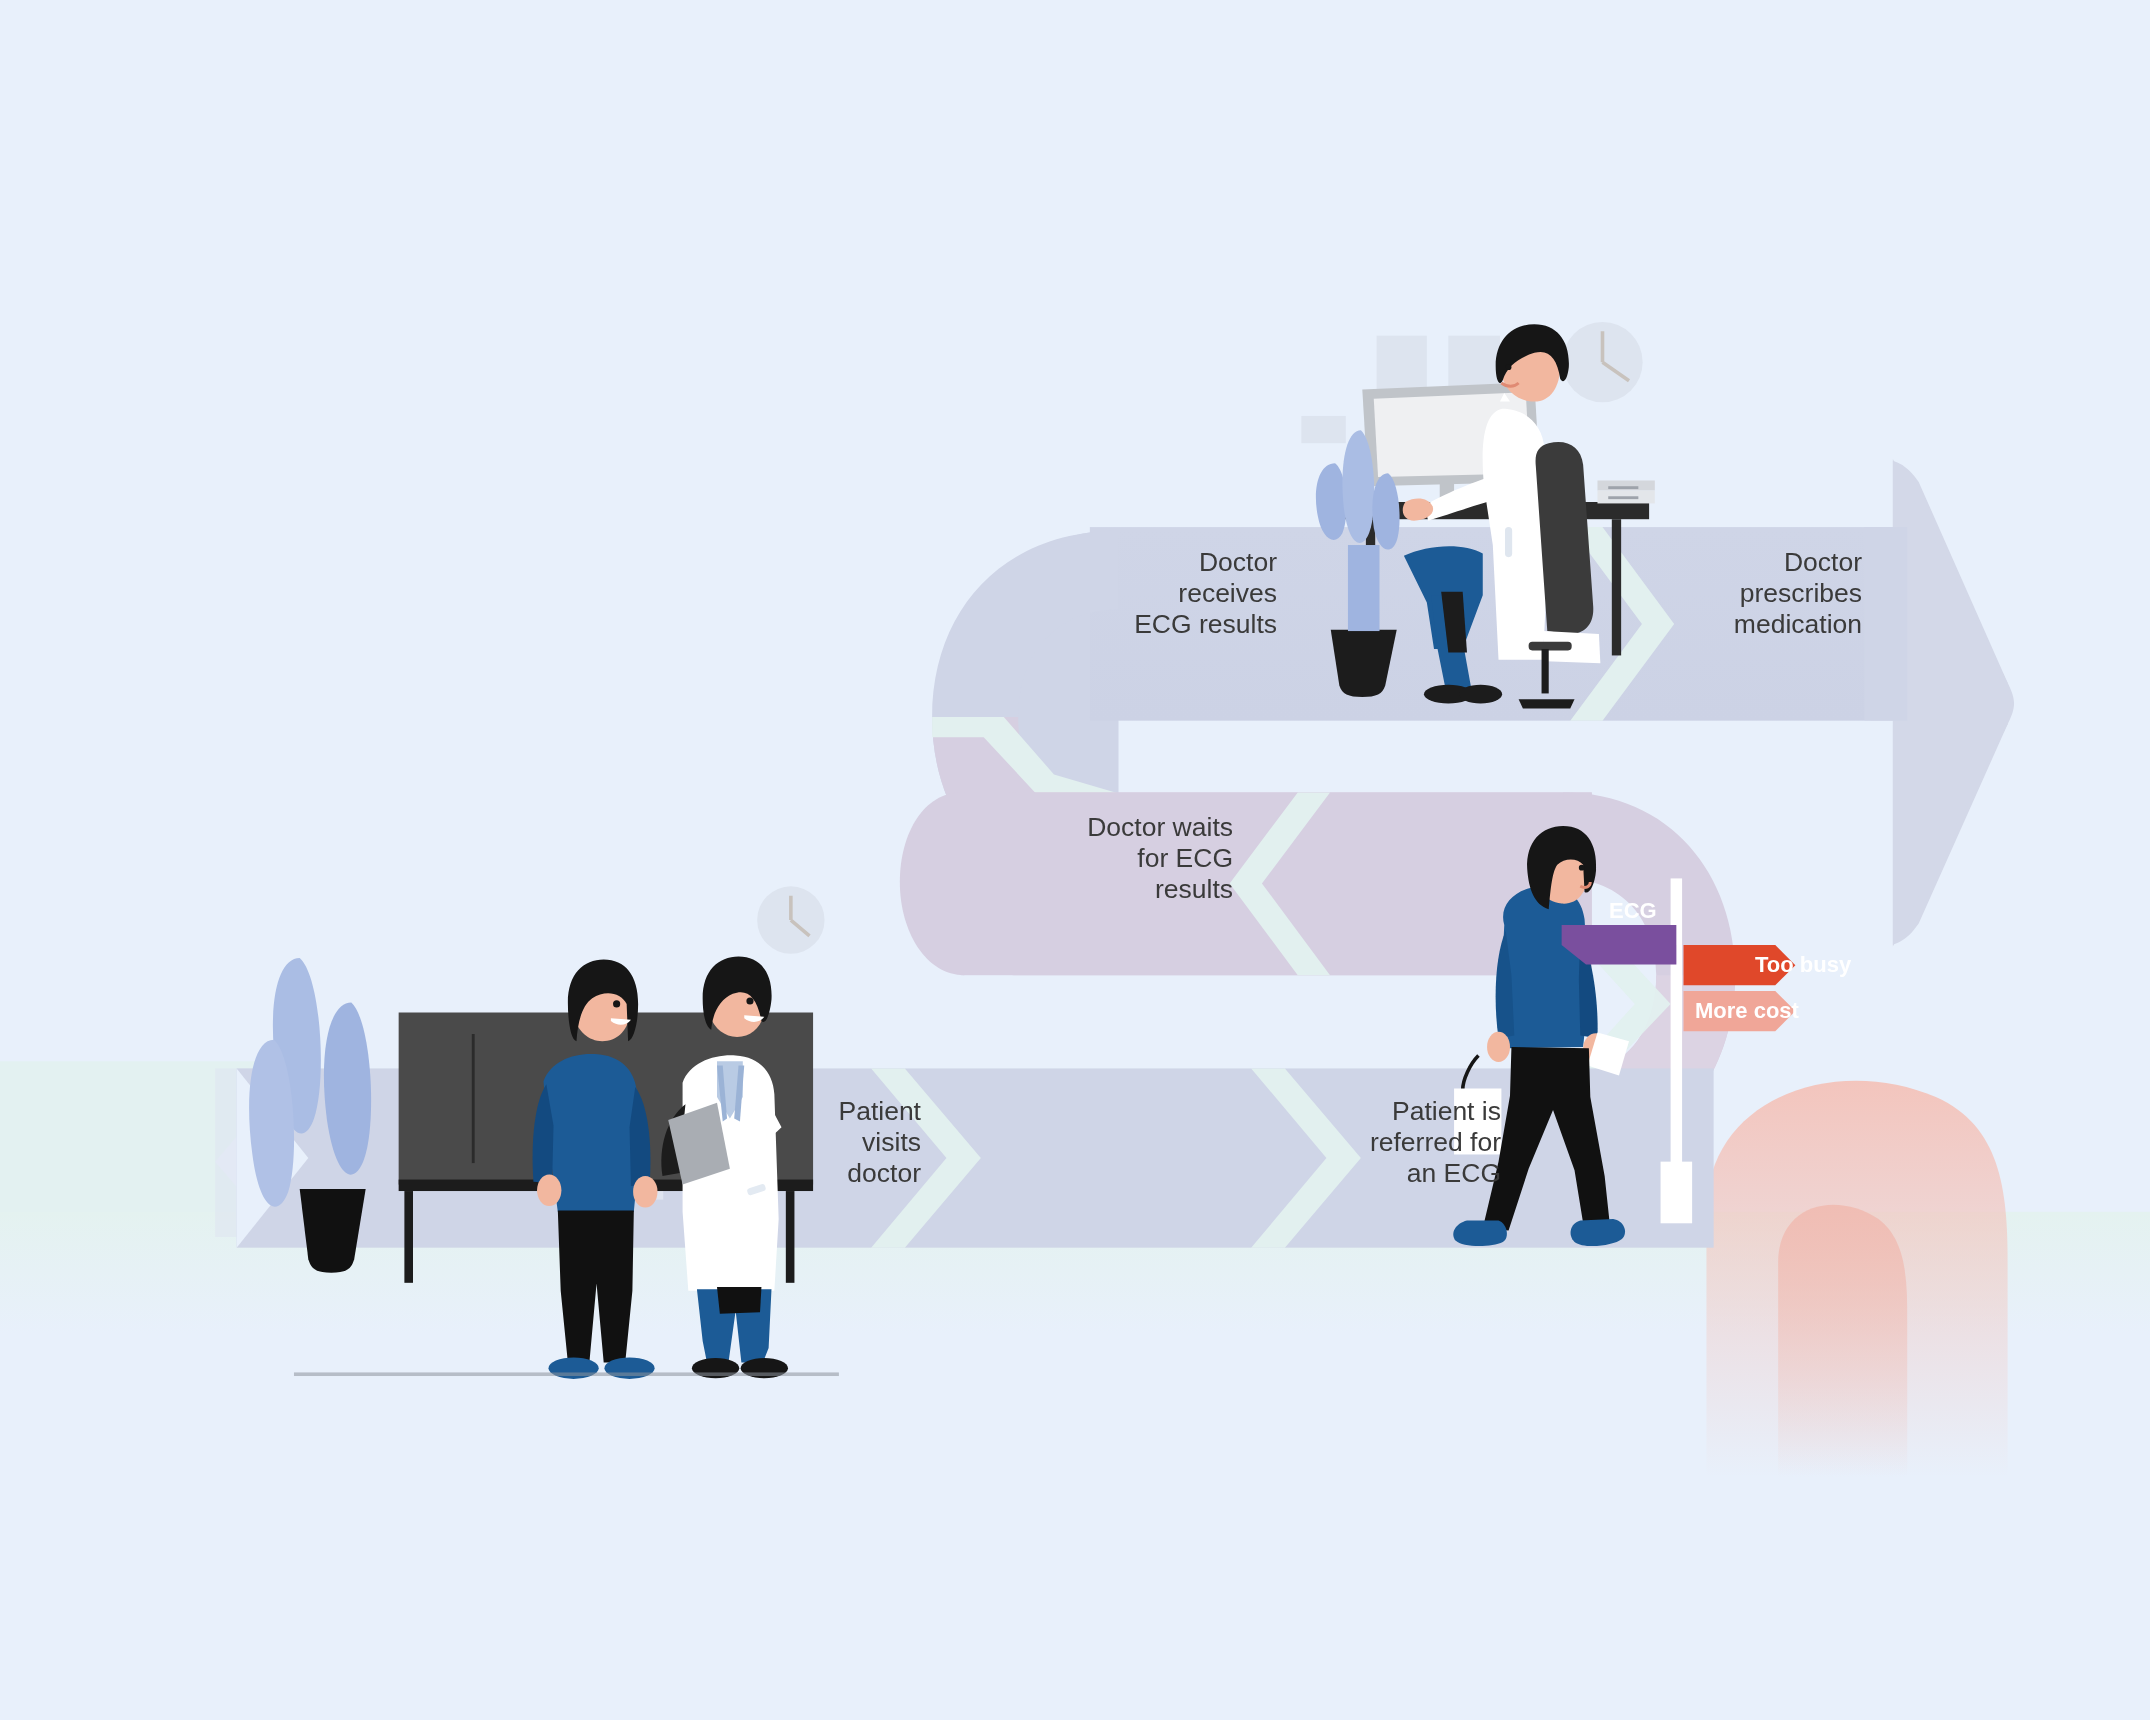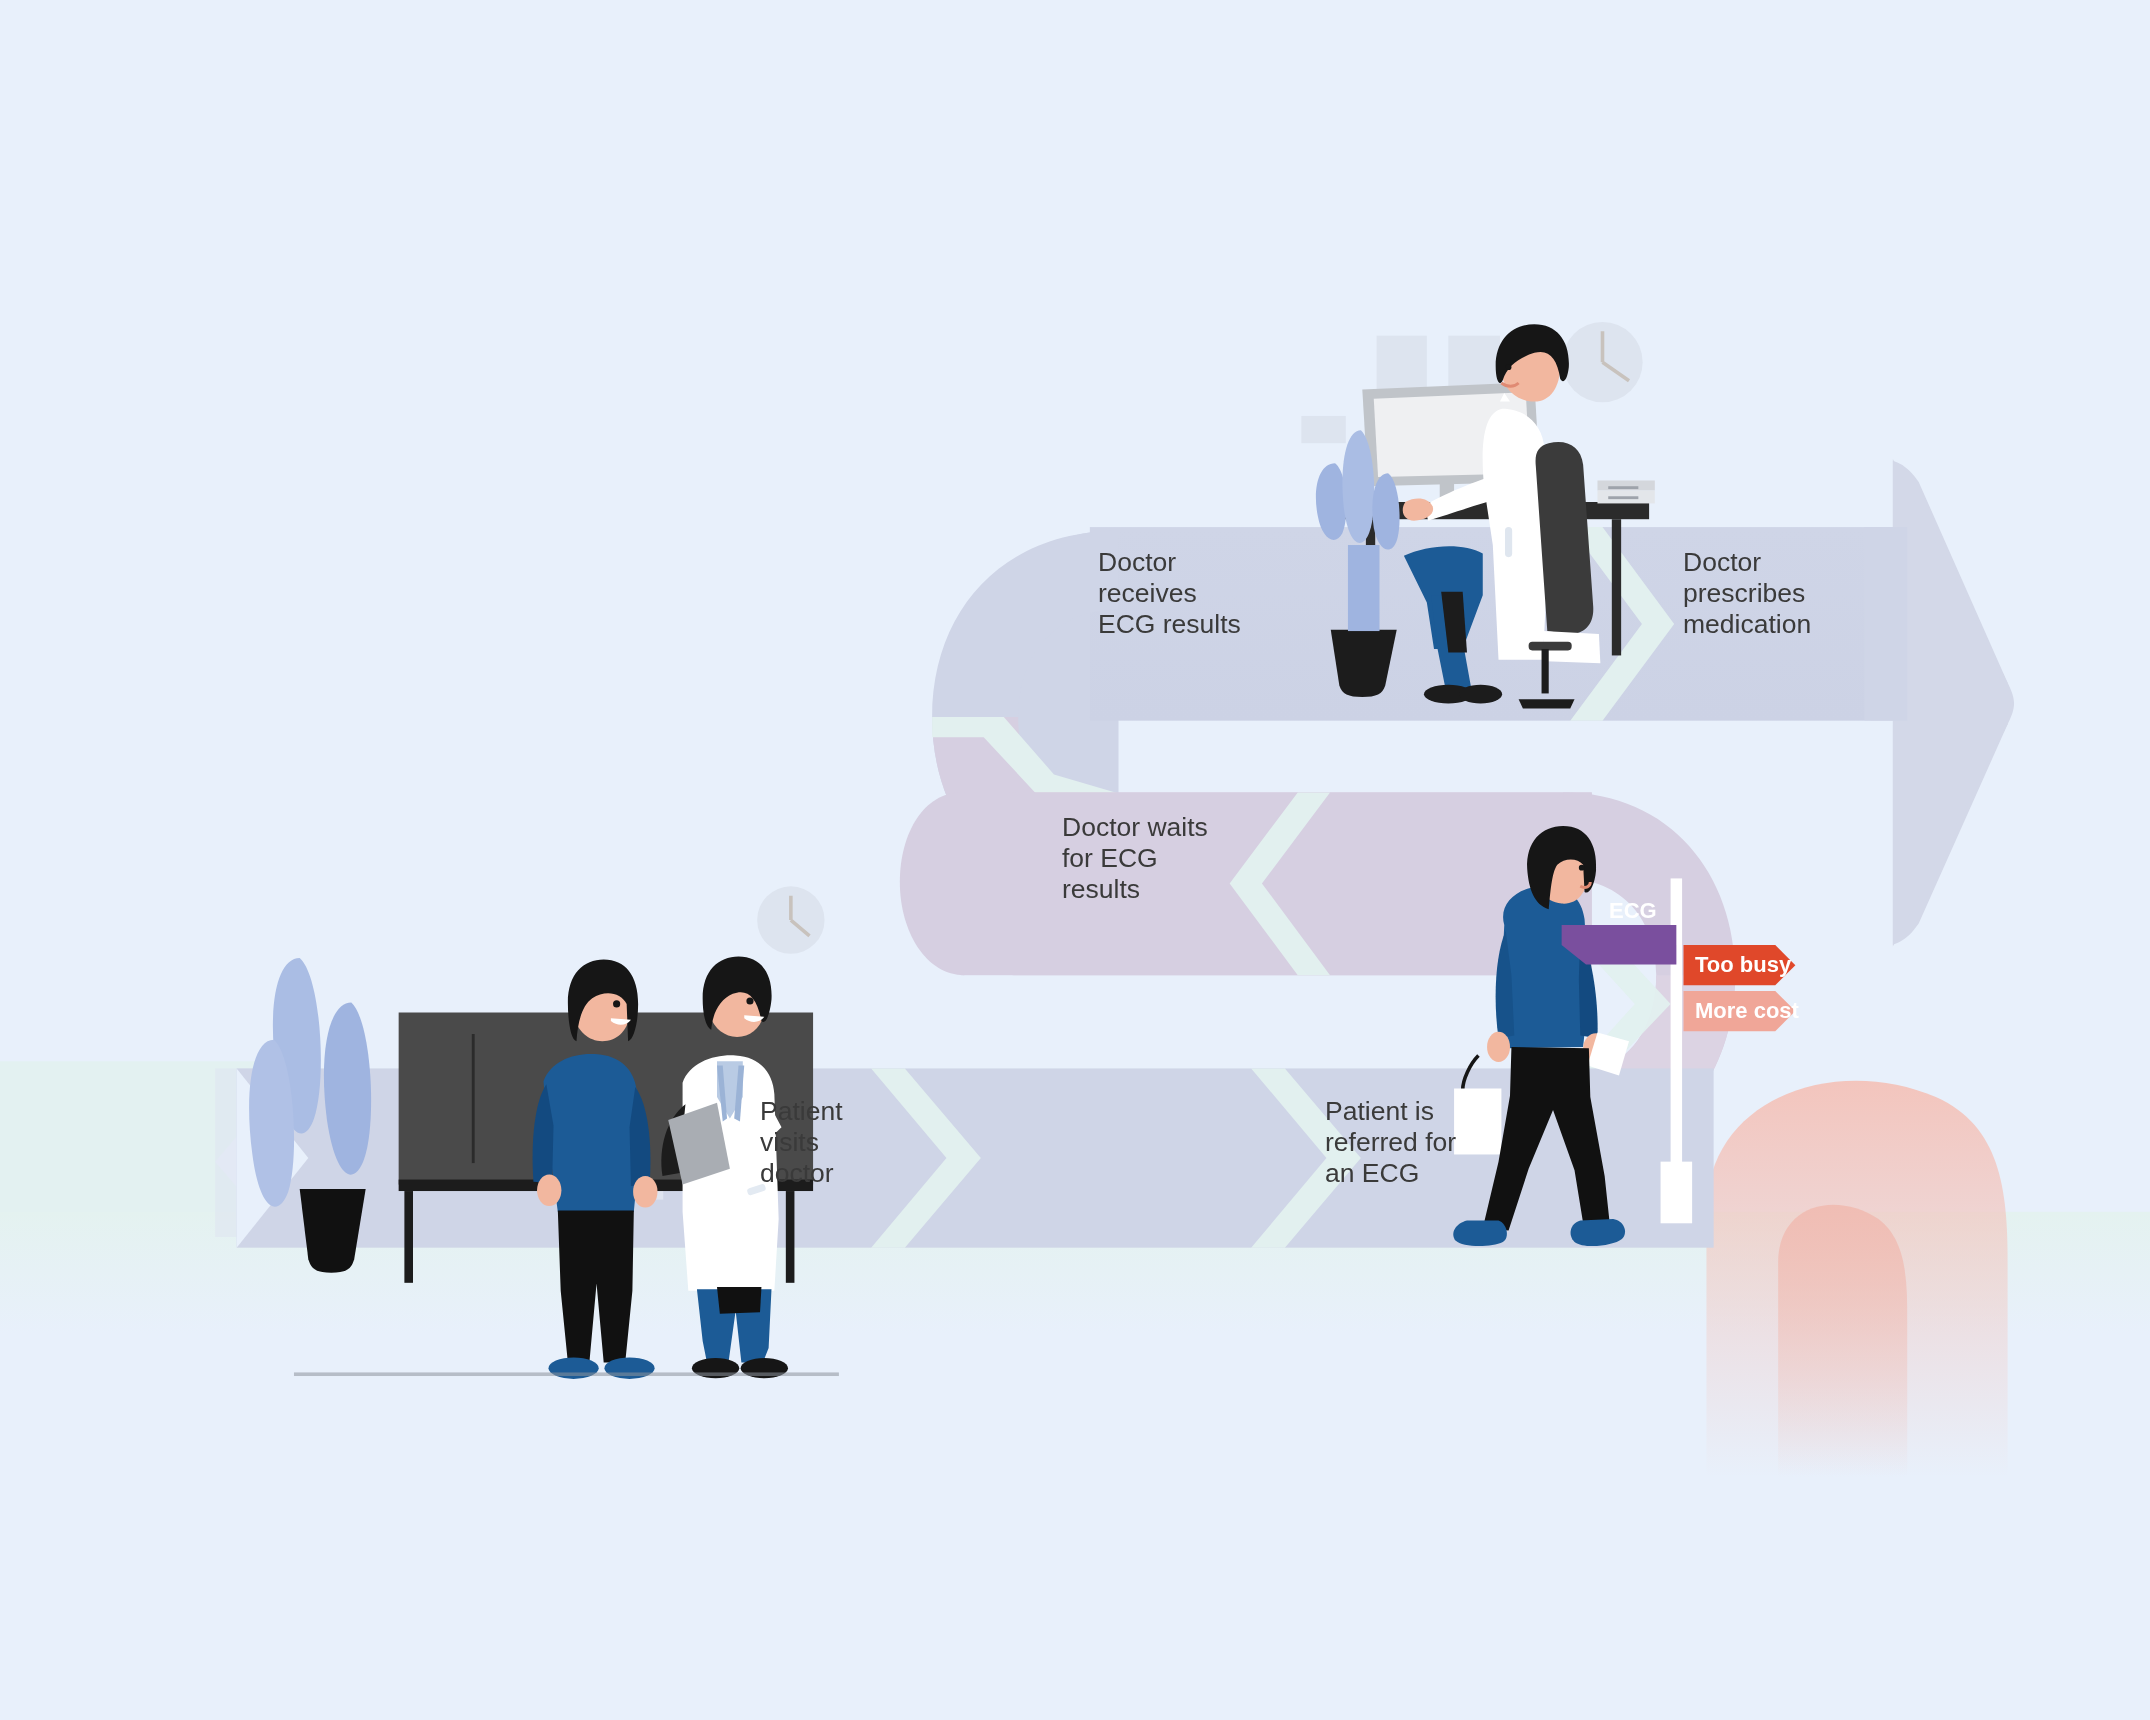--- a/index.html
+++ b/index.html
@@ -9,21 +9,21 @@
     background:#e8f0fb;
     font-family:"Liberation Sans", sans-serif;
   }
   #stage{position:relative;width:2151px;height:1721px;}
   #stage svg.layer{position:absolute;left:0;top:0;width:2151px;height:1721px;}
   .step-label{
     position:absolute;
     color:#3a3a3a;
     font-size:26.5px;
     line-height:31px;
-    text-align:left;
+    text-align:right;
     white-space:pre-line;
     font-family:"Liberation Sans", sans-serif;
     pointer-events:none;
   }
   .sign-label{
     position:absolute;
     color:#ffffff;
     font-weight:bold;
     font-size:22px;
     line-height:22px;
@@ -335,18 +335,18 @@
   <div class="step-label" style="left:1098px; top:547px; width:179px;">Doctor
 receives
 ECG results</div>
 
   <div class="step-label" style="left:1683px; top:547px; width:179px;">Doctor
 prescribes
 medication</div>
 
   <div class="sign-label" style="left:1609px; top:900px;">ECG</div>
 
-  <div class="sign-label" style="left:1695px; top:954px;text-align:center;">Too busy</div>
+  <div class="sign-label" style="left:1755px; top:954px;text-align:center;">Too busy</div>
 
   <div class="sign-label" style="left:1695px; top:1000px;">More cost</div>
 
 </div>
 
 
 </body></html>

